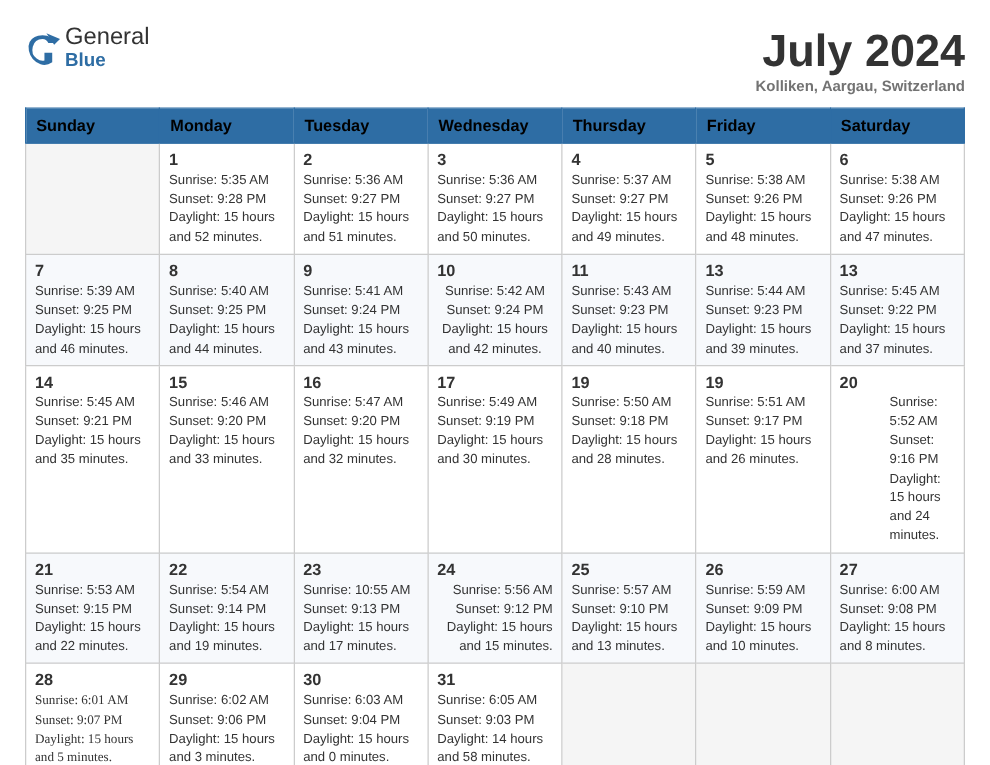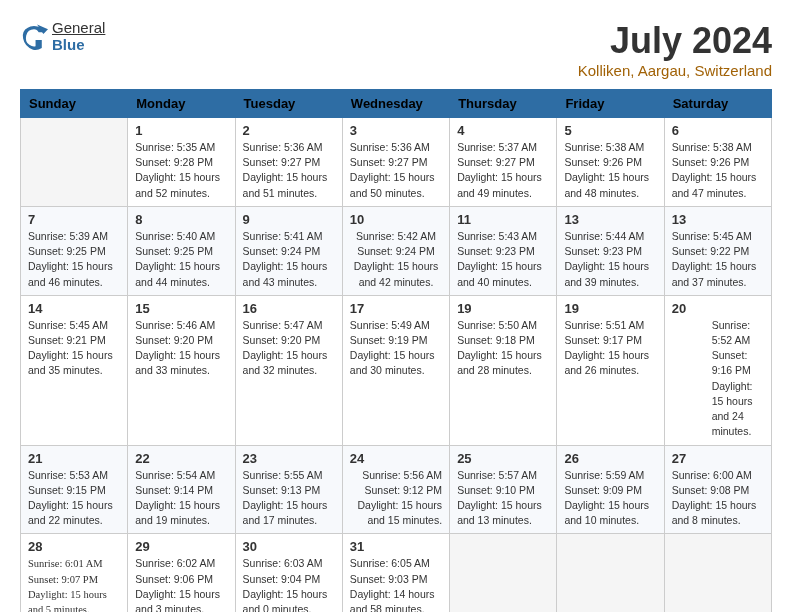--- a/index.html
+++ b/index.html
@@ -20,46 +20,45 @@
       display: flex;
       align-items: center;
       gap: 4px;
     }
     .logo-text {
       display: flex;
       flex-direction: column;
       line-height: 1.1;
     }
     .logo-general {
-      font-size: 15px;
+      font-size: 19px;
       color: #333;
       font-weight: normal;
-      text-decoration: underline;
     }
     .logo-blue {
       font-size: 15px;
       color: #2e6da4;
       font-weight: bold;
     }
     .logo-icon {
       width: 28px;
       height: 28px;
     }
     .title-section {
       text-align: right;
     }
     .month-title {
       font-size: 36px;
       color: #333;
       font-weight: bold;
     }
     .location-title {
-      font-size: 15px;
-      color: #a16207;
-      font-weight: normal;
+      font-size: 12px;
+      color: #737373;
+      font-weight: bold;
     }
     .calendar-table {
       width: 100%;
       border-collapse: collapse;
       border: 1px solid #ccc;
     }
     .calendar-table th {
       background-color: #2e6da4;
       color: #000000;
       text-align: left;
@@ -283,21 +282,21 @@
         </td>
         <td>
           <div class="cell-day">22</div>
           <div class="cell-info" style="white-space: pre-line;">Sunrise: 5:54 AM
 Sunset: 9:14 PM
 Daylight: 15 hours
 and 19 minutes.</div>
         </td>
         <td>
           <div class="cell-day">23</div>
-          <div class="cell-info" style="white-space: pre-line;">Sunrise: 5:55 AM
+          <div class="cell-info" style="white-space: pre-line;">Sunrise: 10:55 AM
 Sunset: 9:13 PM
 Daylight: 15 hours
 and 17 minutes.</div>
         </td>
         <td>
           <div class="cell-day">24</div>
           <div class="cell-info" style="white-space: pre-line; text-align: right;">Sunrise: 5:56 AM
 Sunset: 9:12 PM
 Daylight: 15 hours
 and 15 minutes.</div>

